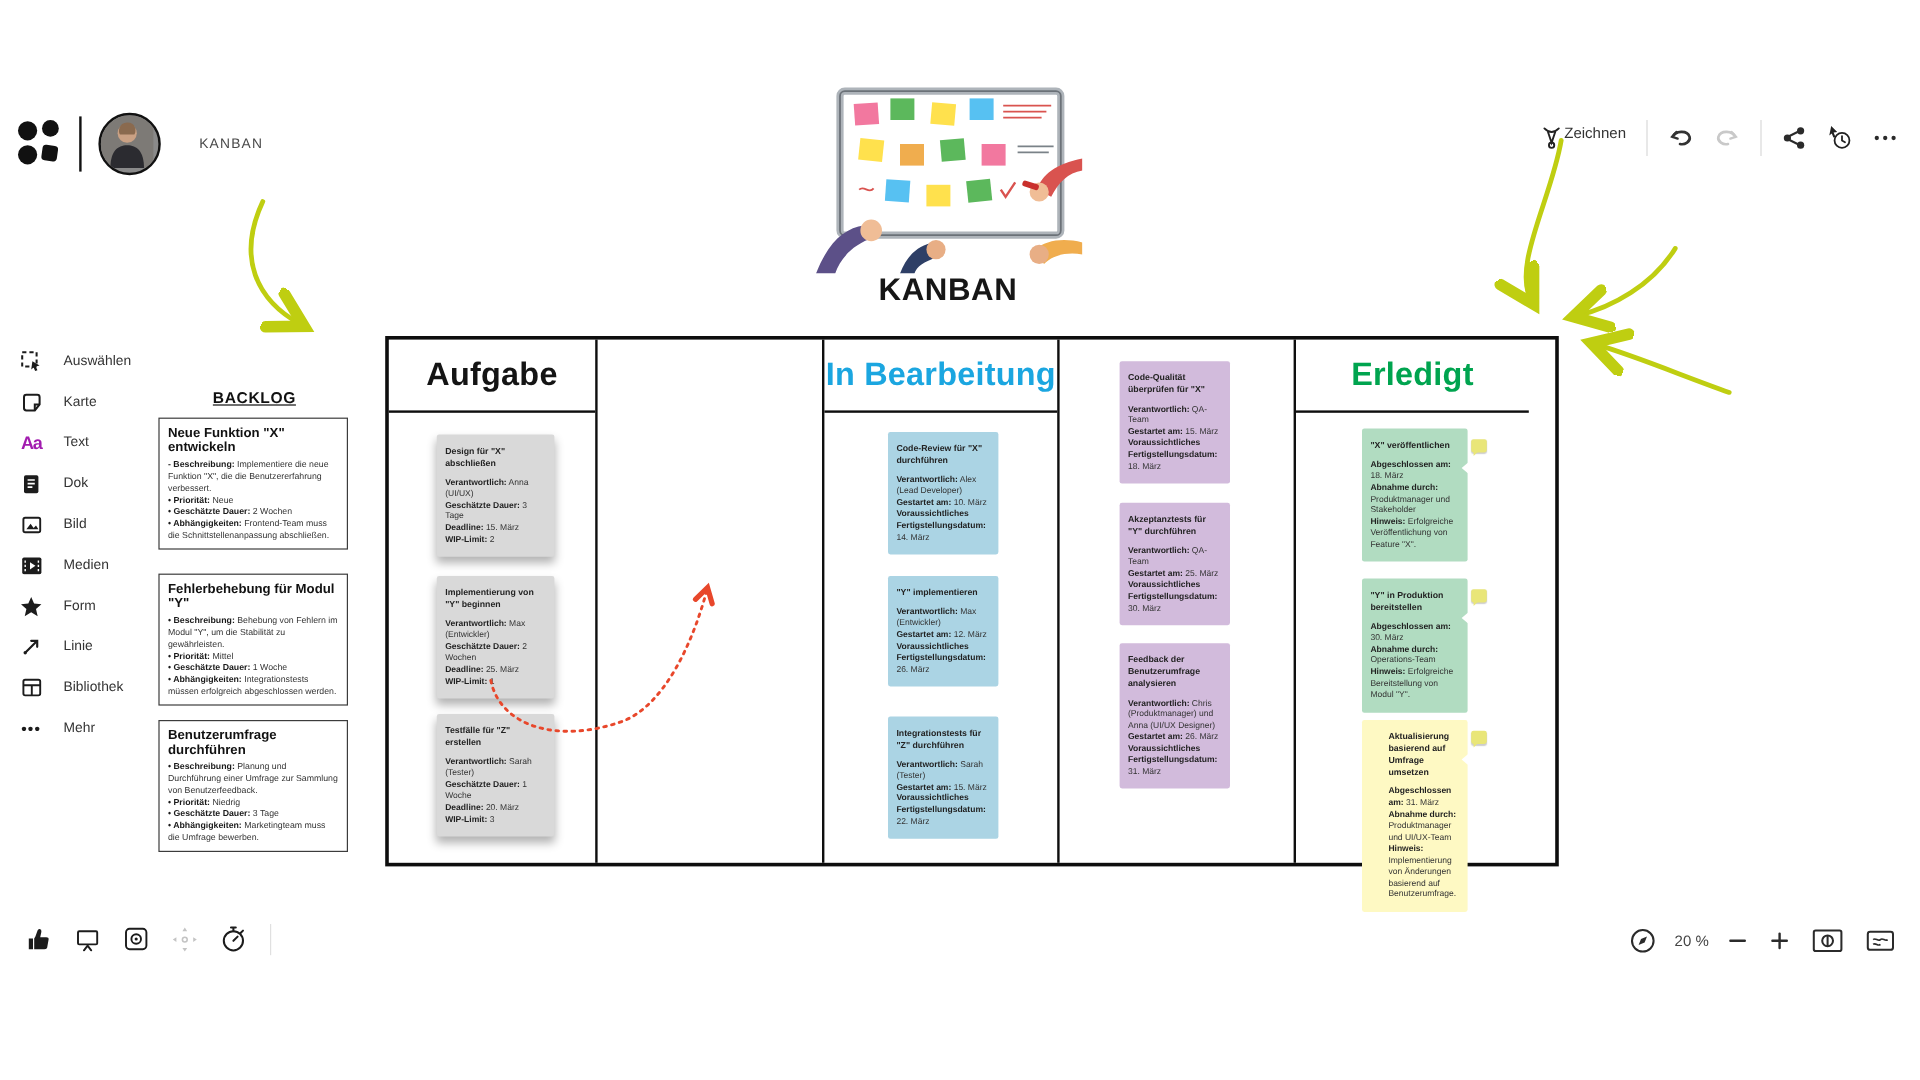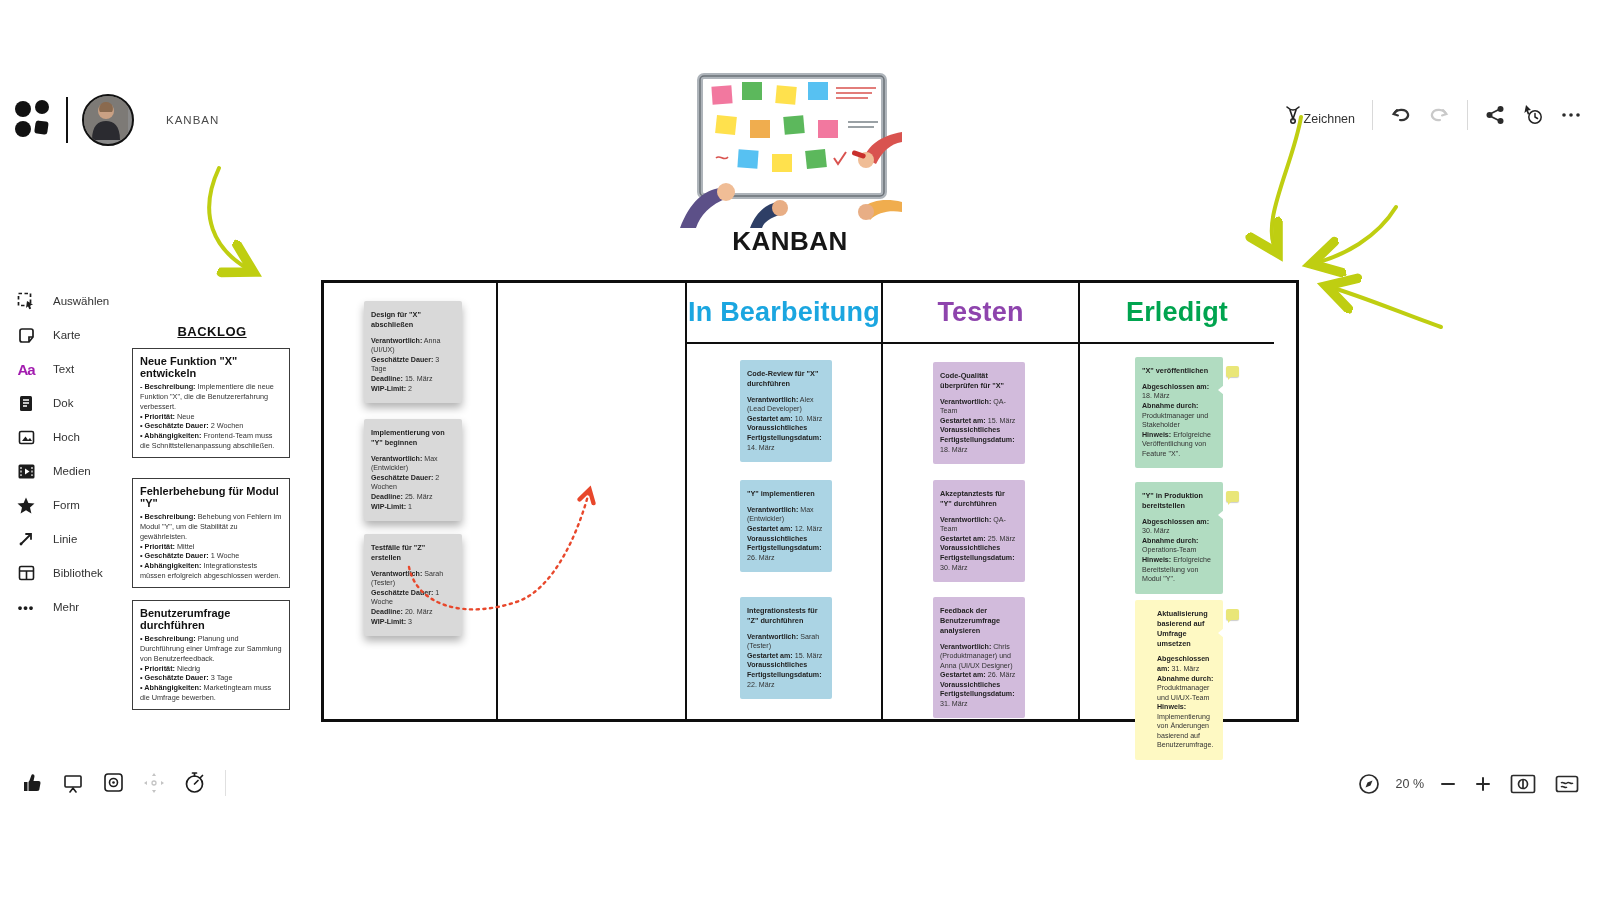--- a/index.html
+++ b/index.html
@@ -9,21 +9,21 @@
   svg{display:block;}
 
   
   .topbar-left{left:14px;top:94px;display:flex;align-items:center;gap:14px;}
   .logo-divider{width:2px;height:46px;background:#111;}
   .avatar{width:48px;height:48px;border-radius:50%;border:2.5px solid #111;overflow:hidden;background:#8a8a8a;}
   .board-name{font-size:11.5px;letter-spacing:1px;color:#4a4a4a;margin-left:18px;}
 
   
   .topbar-right{right:16px;top:100px;display:flex;align-items:center;gap:10px;}
-  .tb-btn{display:flex;align-items:flex-end;gap:1px;cursor:pointer;padding:3px;}
+  .tb-btn{display:flex;align-items:flex-start;gap:1px;cursor:pointer;padding:3px;}
   .tb-label{font-size:12.5px;color:#333;}
   .tb-sep{width:1px;height:30px;background:#d9d9d9;margin:0 4px;}
 
   
   .sidebar{left:16px;top:284px;width:130px;}
   .side-item{display:flex;align-items:center;gap:17px;height:34px;cursor:pointer;}
   .side-icon{width:20px;display:flex;justify-content:center;align-items:center;}
   .side-label{font-size:11.5px;color:#333;}
   .aa-glyph{font-size:15px;font-weight:bold;color:#a21caf;letter-spacing:-1px;}
   .dots-glyph{font-size:13px;font-weight:bold;color:#1c1c1c;letter-spacing:1px;}
@@ -190,21 +190,21 @@
       </span>
     <span class="side-label">Dok</span>
   </div>
   <div class="side-item">
     <span class="side-icon">
       <svg width="17" height="17" viewBox="0 0 17 17" fill="none" stroke="#1c1c1c" stroke-width="1.6">
         <rect x="1.5" y="2.5" width="14" height="12" rx="1.5"></rect>
         <path d="M4 12 L7.5 7.5 L10 11 L12 9 L14 12 Z" fill="#1c1c1c" stroke="none"></path>
       </svg>
       </span>
-    <span class="side-label">Hoch</span>
+    <span class="side-label">Bild</span>
   </div>
   <div class="side-item">
     <span class="side-icon">
       <svg width="17" height="15" viewBox="0 0 17 15">
         <rect x="0.5" y="0.5" width="16" height="14" rx="1.5" fill="#1c1c1c"></rect>
         <path d="M3 3 V12 M14 3 V12" stroke="#fff" stroke-width="1.2" stroke-dasharray="2 1.6"></path>
         <path d="M7 4.5 L11.5 7.5 L7 10.5 Z" fill="#fff"></path>
       </svg>
       </span>
     <span class="side-label">Medien</span>
@@ -299,20 +299,21 @@
     <circle cx="186" cy="88" r="8" fill="#f0bd96"></circle>
     <rect x="172" y="80" width="14" height="5" rx="2" fill="#c9302c" transform="rotate(18 179 82)"></rect>
     <path d="M222 130 C206 126 192 128 182 136 L190 148 C198 140 210 138 222 140 Z" fill="#f0ad4e"></path>
     <circle cx="186" cy="140" r="8" fill="#e8ae85"></circle>
   </svg>
 </div>
 <div class="abs hero-title">KANBAN</div>
 
 <div class="abs board">
   <div class="column col-w0">
+    <div class="col-header" style="color: rgb(20, 20, 20);">Aufgabe</div>
     <div class="col-body colbody-0">
         <div class="card" style="background: rgb(217, 217, 217);">
           <div class="card-title">Design für "X" abschließen</div>
           <div class="card-line"><b>Verantwortlich:</b><span> Anna (UI/UX)</span></div>
           <div class="card-line"><b>Geschätzte Dauer:</b><span> 3 Tage</span></div>
           <div class="card-line"><b>Deadline:</b><span> 15. März</span></div>
           <div class="card-line"><b>WIP-Limit:</b><span> 2</span></div>
         </div>
         <div class="card" style="background: rgb(217, 217, 217);">
           <div class="card-title">Implementierung von "Y" beginnen</div>
@@ -350,21 +351,20 @@
         </div>
         <div class="card" style="background: rgb(171, 212, 228);">
           <div class="card-title">Integrationstests für "Z" durchführen</div>
           <div class="card-line"><b>Verantwortlich:</b><span> Sarah (Tester)</span></div>
           <div class="card-line"><b>Gestartet am:</b><span> 15. März</span></div>
           <div class="card-line"><b>Voraussichtliches Fertigstellungsdatum:</b><span> 22. März</span></div>
         </div>
       </div>
   </div>
   <div class="column col-w3">
-    <div class="col-header" style="color: rgb(142, 68, 173);">Testen</div>
     <div class="col-body colbody-3">
         <div class="card" style="background: rgb(210, 187, 220);">
           <div class="card-title">Code-Qualität überprüfen für "X"</div>
           <div class="card-line"><b>Verantwortlich:</b><span> QA-Team</span></div>
           <div class="card-line"><b>Gestartet am:</b><span> 15. März</span></div>
           <div class="card-line"><b>Voraussichtliches Fertigstellungsdatum:</b><span> 18. März</span></div>
         </div>
         <div class="card" style="background: rgb(210, 187, 220);">
           <div class="card-title">Akzeptanztests für "Y" durchführen</div>
           <div class="card-line"><b>Verantwortlich:</b><span> QA-Team</span></div>

